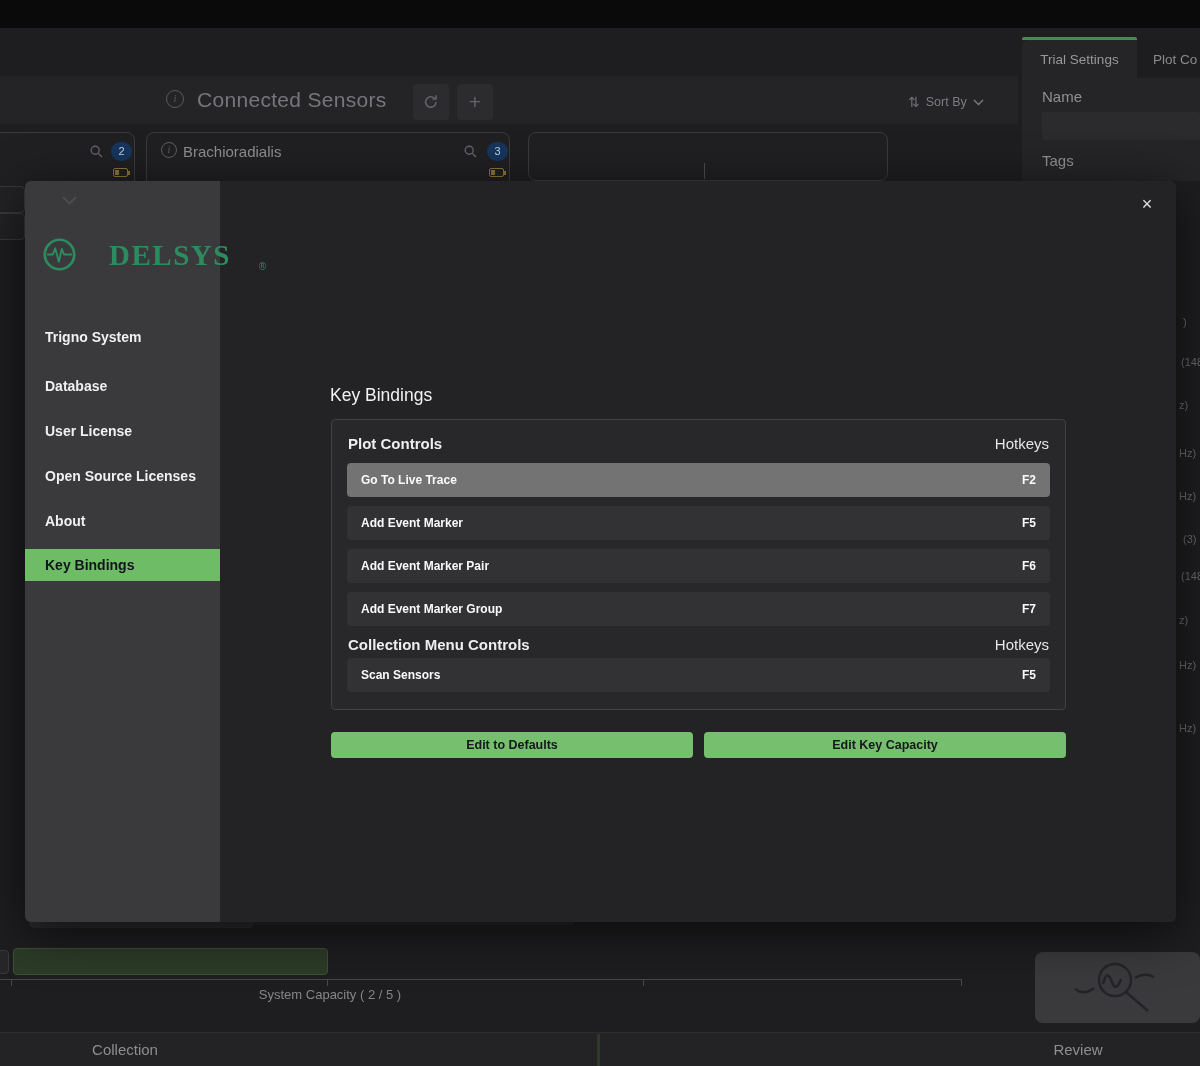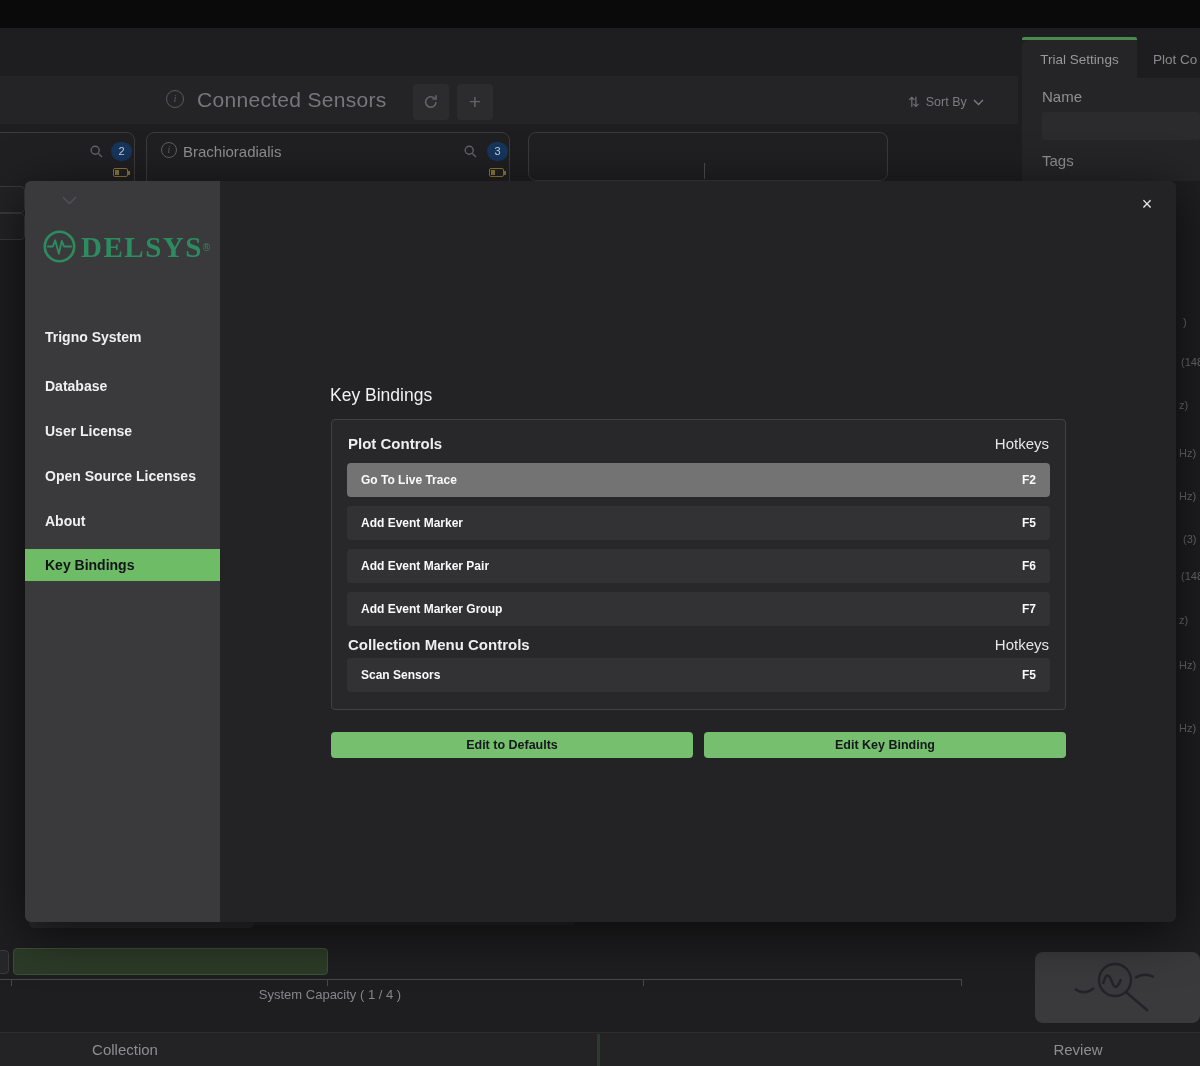--- a/index.html
+++ b/index.html
@@ -68,21 +68,21 @@
 
   
   .frag { font-size:11px; color:#6c6c70; white-space:nowrap; overflow:hidden; }
 
   
   .modal { left:25px; top:181px; width:1151px; height:741px; background:#232326; border-radius:6px;
            box-shadow:0 10px 50px rgba(0,0,0,.65); }
   .sidebar { left:0; top:0; width:195px; height:741px; background:#3a3a3c; border-radius:6px 0 0 6px; }
   .close { right:14px; top:8px; width:30px; height:30px; color:#e4e4e6; font-size:18px;
            display:flex; align-items:center; justify-content:center; cursor:default; }
-  .brand { left:17px; top:48px; display:flex; align-items:center; }
+  .brand { left:17px; top:56px; display:flex; align-items:flex-end;gap:28px; }
   .brand-text { font-family:"Liberation Serif", serif; font-weight:700; font-size:29px; color:#2d8c5f;
                 letter-spacing:1.5px; line-height:34px; margin-left:4px; }
   .brand-reg { font-size:10px; color:#2d8c5f; margin-top:1px; }
   .mitem { left:0; width:195px; height:32px; display:flex; align-items:center; padding-left:20px;
            font-size:14px; font-weight:600; color:#f0f0f2; }
   .mitem.sel { background:#6ebc66; color:#111418; }
   .mtitle { left:305px; top:204px; font-size:17.5px; font-weight:500; color:#f2f2f4; }
   .panel { left:306px; top:238px; width:735px; height:291px; background:#28282b; border:1px solid #414144; border-radius:4px; }
   .sechead { position:absolute; left:16px; right:16px; height:24px; display:flex; justify-content:space-between; align-items:center; }
   .sechead .sh-l { font-size:15px; font-weight:600; color:#eeeef0; }
@@ -171,21 +171,21 @@
 
   <div class="a stubbar"></div>
   <div class="a stubbar2"></div>
   <div class="a capstub"></div>
   <div class="a capfill"></div>
   <div class="a captrack"></div>
   <div class="a captick" style="left:11px;"></div>
   <div class="a captick" style="left:327px;"></div>
   <div class="a captick" style="left:643px;"></div>
   <div class="a captick" style="left:961px;"></div>
-  <div class="a caplabel">System Capacity ( 1 / 4 )</div>
+  <div class="a caplabel">System Capacity ( 2 / 5 )</div>
 
   <div class="a reviewbox">
     <span class="a" style="left:34px; top:6px;">
       <svg width="92" height="60" viewBox="0 0 92 60" fill="none" stroke="#242428" stroke-width="2.4">
         <path d="M6 31 q9 7 19 -1"></path>
         <circle cx="46" cy="22" r="16"></circle>
         <path d="M34 26 q4 -16 9 -2 q4 11 9 -3"></path>
         <path d="M66 20 q9 -6 19 -1"></path>
         <line x1="57" y1="34" x2="79" y2="53"></line>
       </svg>
@@ -266,16 +266,16 @@
         <span class="sh-r">Hotkeys</span>
       </div>
 
       <div class="krow" style="top:238px;">
         <span class="kl">Scan Sensors</span>
         <span class="kk">F5</span>
       </div>
     </div>
 
     <button class="a gbtn" style="left:306px;">Edit to Defaults</button>
-    <button class="a gbtn" style="left:679px;">Edit Key Binding</button>
+    <button class="a gbtn" style="left:679px;">Edit Key Capacity</button>
   </div>
 
 </div>
 
 </body></html>

